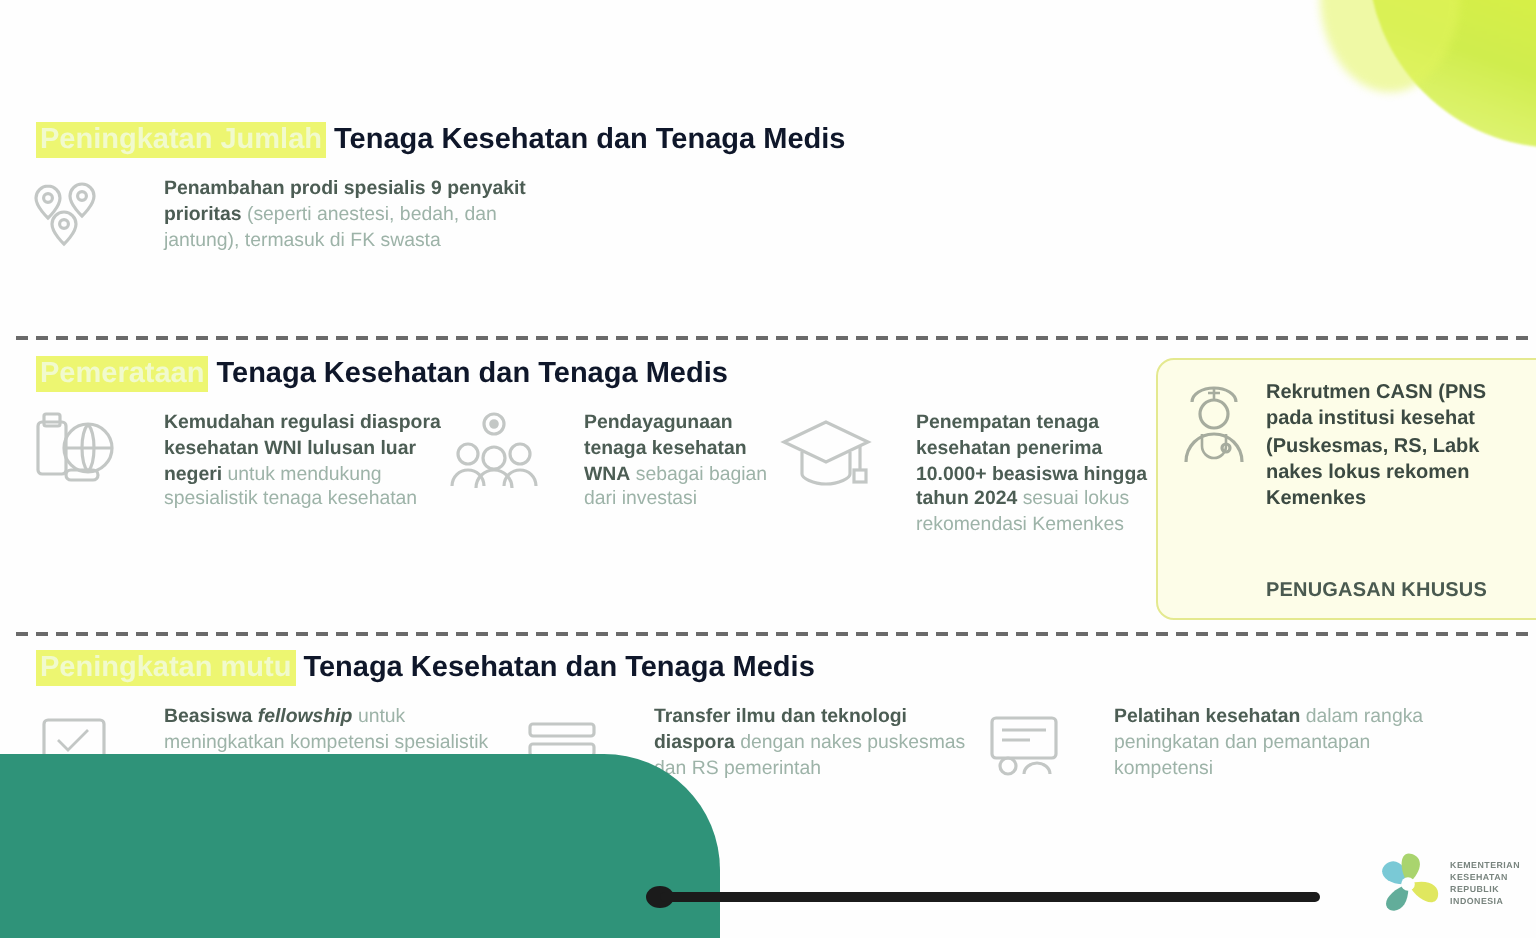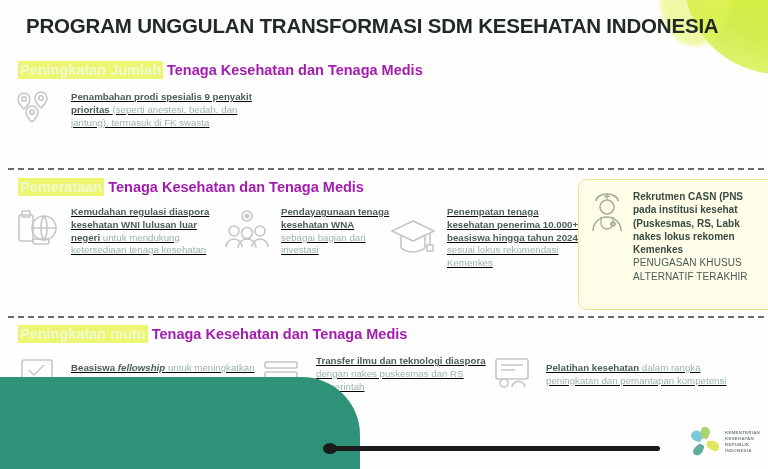--- a/index.html
+++ b/index.html
@@ -107,36 +107,35 @@
     white-space: nowrap;
     color: #cfe8d8;
   }
   .sec-head .hl {
     background: #e9f54a;
     color: #eef9c0;
     padding: 1px 2px;
     opacity: .78;
   }
   .sec-head .rest {
-    color: #a21caf;
+    color: #0f172a;
     margin-left: 4px;
   }
   
   .items {
     position: absolute;
     left: 14px;
     top: 26px;
     display: flex;
     align-items: flex-start;
   }
   .item {
     display: flex;
-    align-items: center;
-    gap: 11px;
-    text-decoration: underline;
+    align-items: flex-start;
+    gap: 22px;
   }
   .icon-box {
     flex: 0 0 auto;
     width: 46px;
     height: 46px;
     opacity: .30;
     color: #3f4b46;
     display: flex;
     align-items: center;
     justify-content: center;
@@ -182,23 +181,24 @@
   }
   .ctxt {
     font-size: 10px;
     line-height: 1.33;
     color: #3c4a42;
     font-weight: bold;
     white-space: nowrap;
     padding-top: 1px;
   }
   .ctxt .note {
-    font-weight: normal;
+    font-weight: bold;
     color: #4a5a50;
     letter-spacing: .1px;
+    margin-top: 33px;
   }
   
   .logo {
     position: absolute;
     right: 8px;
     bottom: 10px;
     display: flex;
     align-items: center;
     gap: 4px;
     opacity: .75;
@@ -217,21 +217,20 @@
   }
 </style>
 </head>
 <body>
 
 <div id="slide">
 
   <div class="corner-top-right"></div>
   <div class="corner-top-right2"></div>
 
-  <div class="title">PROGRAM UNGGULAN TRANSFORMASI SDM KESEHATAN INDONESIA</div>
 
   <div class="section sec1">
     <div class="sec-head">
       <span class="hl">Peningkatan Jumlah</span><span class="rest">Tenaga Kesehatan dan Tenaga Medis</span>
     </div>
     <div class="items">
 
       <div class="item" style="width:252px">
         <div class="icon-box">
           <svg width="44" height="40" viewBox="0 0 44 40" fill="none" stroke="currentColor" stroke-width="1.6">
@@ -266,21 +265,21 @@
           <svg width="44" height="42" viewBox="0 0 44 42" fill="none" stroke="currentColor" stroke-width="1.6">
             <rect x="4" y="6" width="14" height="26" rx="2"></rect>
             <rect x="7" y="2" width="8" height="6" rx="1"></rect>
             <circle cx="29" cy="19" r="12"></circle>
             <path d="M17 19h24M29 7c4 5 4 19 0 24M29 7c-4 5-4 19 0 24"></path>
             <rect x="18" y="30" width="16" height="5" rx="2.5"></rect>
           </svg>
         </div>
         <div class="itxt">
           <b>Kemudahan regulasi diaspora kesehatan WNI lulusan luar negeri</b>
-          <span class="mid">untuk mendukung ketersediaan tenaga kesehatan</span>
+          <span class="mid">untuk mendukung spesialistik tenaga kesehatan</span>
         </div>
       </div>
 
       <div class="item" style="width:166px">
         <div class="icon-box">
           <svg width="44" height="42" viewBox="0 0 44 42" fill="none" stroke="currentColor" stroke-width="1.6">
             <circle cx="22" cy="7" r="5"></circle>
             <circle cx="22" cy="7" r="1.6" fill="currentColor"></circle>
             <circle cx="9" cy="22" r="5"></circle>
             <circle cx="35" cy="22" r="5"></circle>

